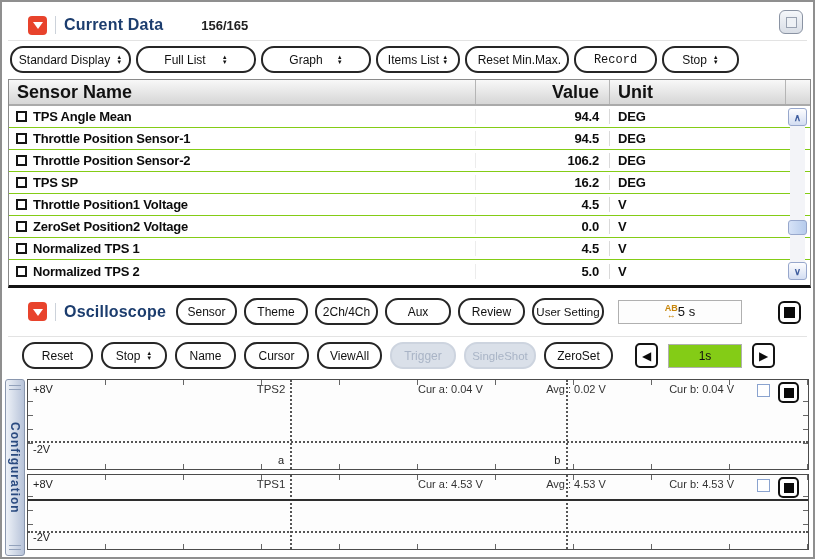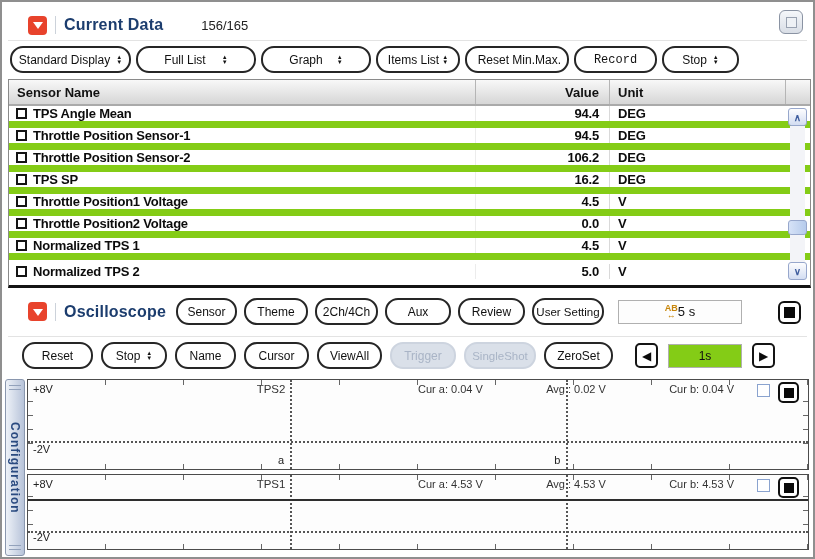--- a/index.html
+++ b/index.html
@@ -7,21 +7,21 @@
   #app { position: relative; width: 815px; height: 559px; background: #fff; border: 2px solid #8f8f8f; overflow: hidden; }
 
   
   .panel-header { position: absolute; display: flex; align-items: center; height: 28px; }
   .red-icon { width: 19px; height: 19px; background: #e8432c; border-radius: 4px;
               display: flex; align-items: center; justify-content: center; flex: 0 0 auto; }
   .red-icon .tri { width: 0; height: 0; border-left: 5px solid transparent;
                    border-right: 5px solid transparent; border-top: 7px solid #fff; margin-top: 1px; }
   .vsep { width: 1px; height: 18px; background: #ccd2da; margin: 0 8px; }
   .panel-title { font-size: 16px; font-weight: bold; color: #1c3d6e; letter-spacing: .2px; white-space: nowrap; }
-  .counter { font-size: 13px; color: #222; margin-left: 38px; }
+  .counter { font-size: 13px; color: #222; margin-left: 38px; font-weight: bold; }
   .hrule { position: absolute; left: 6px; right: 6px; height: 1px; background: #e3e3e3; }
 
   
   .btn { height: 27px; border: 2px solid #262626; border-radius: 13px; background: #fff;
          font-size: 12px; color: #111; display: inline-flex; align-items: center;
          justify-content: center; white-space: nowrap; padding: 0 6px; font-family: "Liberation Sans", sans-serif; }
   .btn.disabled { border-color: #cdd4df; background: #dae0e9; color: #a9b4c6; }
   .spin { display: inline-flex; flex-direction: column; align-items: center; margin-left: 6px; }
   .spin span { font-size: 6px; line-height: 5px; color: #111; }
 
@@ -31,27 +31,27 @@
              background: linear-gradient(#f5f7fa,#d9dee6); display: flex; align-items: center; justify-content: center; }
   .win-max .insq { width: 11px; height: 11px; border: 1px solid #99a2b1; background: #eef1f5; }
 
   
   #cd-toolbar { position: absolute; top: 44px; left: 8px; display: flex; gap: 5px; }
 
   
   #cd-table { position: absolute; top: 77px; left: 6px; width: 803px; height: 209px;
               border: 1px solid #8a8a8a; border-bottom: 3px solid #141414; background: #fff; }
   .thead { height: 26px; display: flex; align-items: center; background: linear-gradient(#f8f8f8,#d6d6d6);
-           border-bottom: 2px solid #aaa; font-weight: bold; font-size: 13px; color:#111; }
+           border-bottom: 2px solid #aaa; font-weight: bold; font-size: 18px; color:#111; }
   .th-name { flex: 1; padding-left: 8px; }
   .th-value { width: 134px; text-align: right; padding-right: 10px; border-left: 1px solid #b5b5b5; height:100%; display:flex; align-items:center; justify-content:flex-end;}
   .th-unit { width: 176px; padding-left: 8px; border-left: 1px solid #b5b5b5; height:100%; display:flex; align-items:center;}
   .th-corner { width: 25px; border-left: 1px solid #b5b5b5; height: 100%; }
   .tbody { position: relative; height: 176px; }
-  .row { height: 22px; display: flex; align-items: center; border-bottom: 7px solid #84cc16;
+  .row { height: 22px; display: flex; align-items: center; border-bottom: 1px solid #84cc16;
          font-weight: bold; font-size: 13px; letter-spacing: -0.2px; color: #0c0c0c; }
   .cell-name { flex: 1; display: flex; align-items: center; gap: 6px; padding-left: 7px; }
   .checkbox { width: 11px; height: 11px; border: 2px solid #141414; background: #fff; flex: 0 0 auto; }
   .cell-value { width: 134px; text-align: right; padding-right: 10px; border-left: 1px solid #ececec; }
   .cell-unit { width: 176px; padding-left: 8px; border-left: 1px solid #d9d9d9; }
   .cell-pad { width: 25px; }
 
   
   #sb { position: absolute; top: 2px; right: 3px; bottom: 2px; width: 19px; }
   .sb-btn { position: absolute; left: 0; right: 0; height: 18px;
@@ -223,21 +223,21 @@
             <span class="checkbox"></span>
             <span>Throttle Position1 Voltage</span>
           </div>
         <div class="cell-value">4.5</div>
         <div class="cell-unit">V</div>
           <div class="cell-pad"></div>
       </div>
       <div class="row">
         <div class="cell-name">
             <span class="checkbox"></span>
-            <span>Throttle Position2 Voltage</span>
+            <span>ZeroSet Position2 Voltage</span>
           </div>
         <div class="cell-value">0.0</div>
         <div class="cell-unit">V</div>
           <div class="cell-pad"></div>
       </div>
       <div class="row">
         <div class="cell-name">
             <span class="checkbox"></span>
             <span>Normalized TPS 1</span>
           </div>

